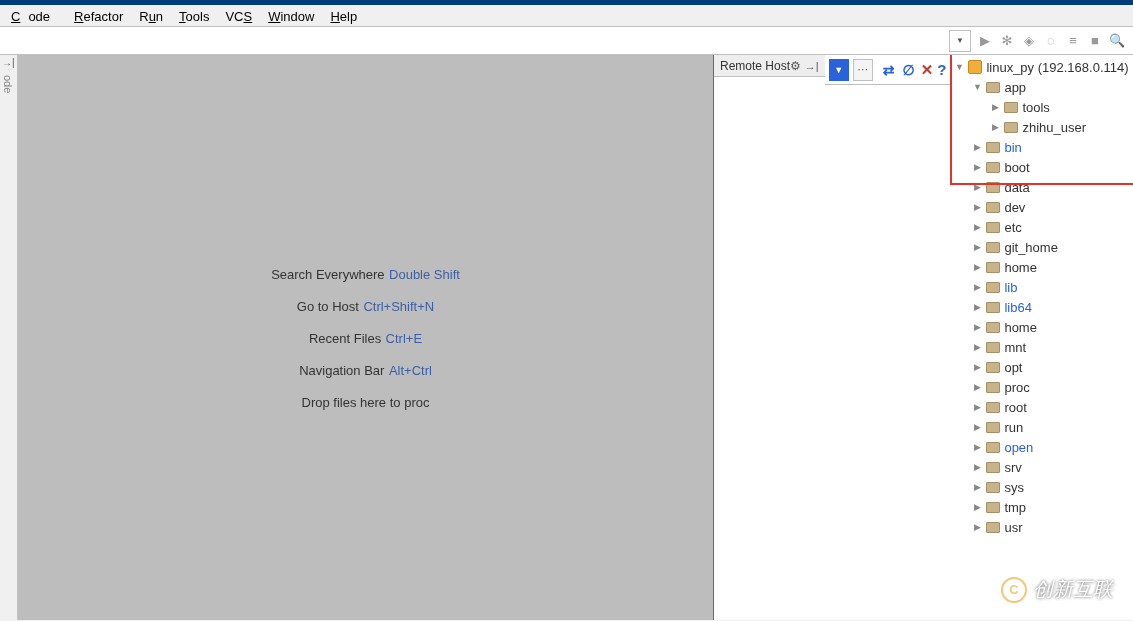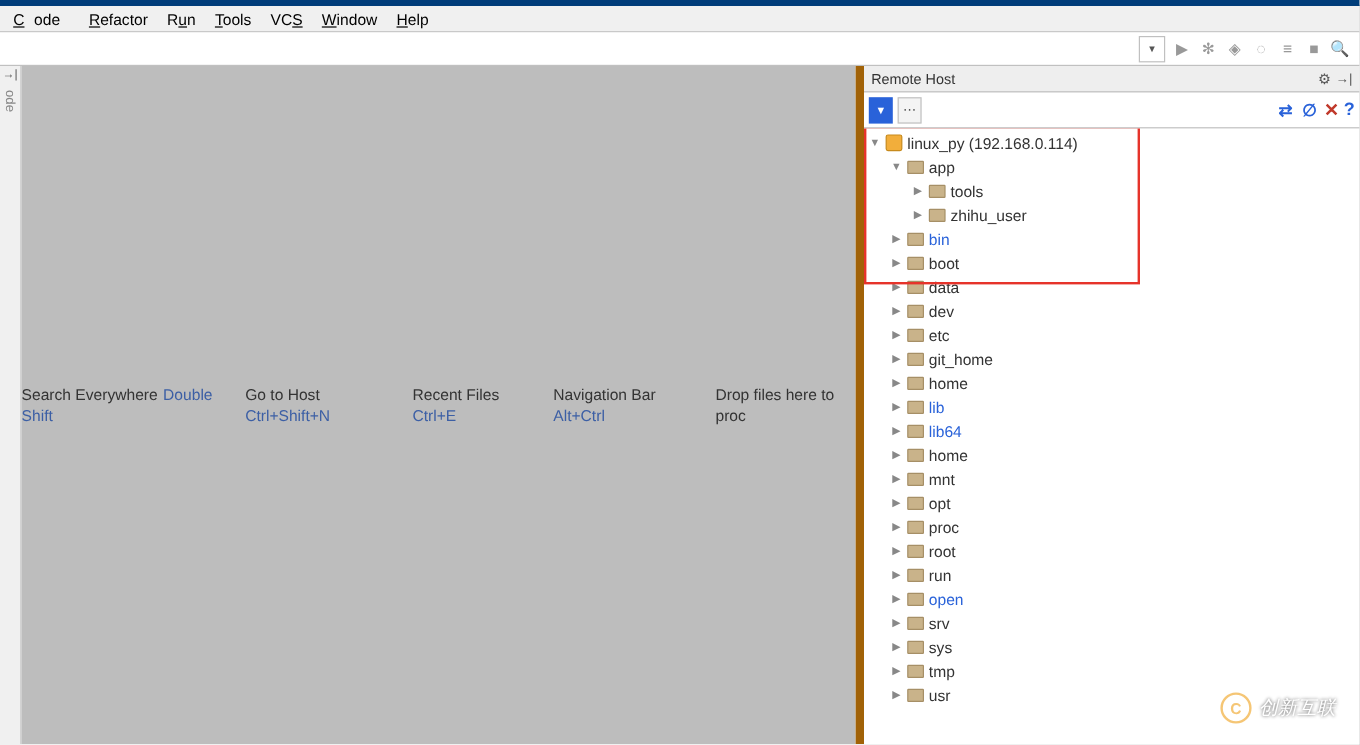--- a/index.html
+++ b/index.html
@@ -8,24 +8,24 @@
   .menubar{height:22px;background:#f0f0f0;border-bottom:1px solid #c0c0c0;display:flex;align-items:flex-end;padding:0 3px}
   .menubar span{padding:2px 8px;cursor:default}
   .menubar span u{text-decoration:underline}
   .toolbar{height:28px;background:#fff;border-bottom:1px solid #c0c0c0;display:flex;justify-content:flex-end;align-items:center;padding:0 8px;gap:6px}
   .tool-icon{width:16px;height:16px;display:inline-flex;align-items:center;justify-content:center;color:#999;cursor:pointer}
   .tool-dropdown{width:22px;height:22px;border:1px solid #c0c0c0;background:#fff;display:flex;align-items:center;justify-content:center;font-size:8px;color:#555}
   .main{display:flex;height:565px}
   .left-gutter{width:18px;background:#f0f0f0;border-right:1px solid #c0c0c0;position:relative}
   .left-arrow{position:absolute;top:2px;left:2px;font-size:10px;color:#555}
   .vtext{writing-mode:vertical-lr;font-size:11px;color:#888;padding-top:20px;padding-left:2px}
-  .editor{flex:1;background:#bdbdbd;display:flex;flex-direction:row;align-items:center;justify-content:center;gap:14px}
+  .editor{flex:1;background:#bdbdbd;display:flex;flex-direction:column;align-items:center;justify-content:center;gap:14px}
   .editor-line{font-size:16px;color:#333}
   .editor-line .kbd{color:#3c5fa5}
-  .remote{width:420px;background:#fff;border-left:7px solid #a16207;display:flex;flex-direction:column}
+  .remote{width:420px;background:#fff;border-left:1px solid #a16207;display:flex;flex-direction:row}
   .remote-header{height:22px;background:#eeeeee;border-bottom:1px solid #c0c0c0;display:flex;align-items:center;justify-content:space-between;padding:0 6px}
   .remote-title{font-size:12px;color:#333}
   .remote-header-icons{display:flex;gap:4px;align-items:center}
   .remote-toolbar{height:30px;border-bottom:1px solid #c0c0c0;display:flex;align-items:center;padding:0 4px;gap:4px}
   .host-select{flex:0 0 240px;height:22px;border:1px solid #c0c0c0;background:#fff;display:flex;align-items:center;gap:4px;padding:0 4px;font-weight:bold}
   .host-icon{width:14px;height:14px;background:#f2ae3b;border:1px solid #c78a1c;border-radius:2px}
   .blue-btn{width:20px;height:22px;background:#2962d9;color:#fff;display:flex;align-items:center;justify-content:center;font-size:9px}
   .dots-btn{width:20px;height:22px;border:1px solid #c0c0c0;background:#f4f4f4;display:flex;align-items:center;justify-content:center;font-size:11px;color:#555}
   .rt-icon{width:16px;height:16px;display:flex;align-items:center;justify-content:center;color:#2962d9;font-weight:bold;font-size:14px}
   .rt-close{color:#c0392b;font-size:15px;font-weight:bold}
@@ -35,21 +35,21 @@
   .tree-row .arrow{width:10px;font-size:9px;color:#888;text-align:center}
   .tree-row .folder{width:14px;height:11px;background:#c9b38a;border:1px solid #a68f66;border-radius:1px;position:relative}
   .tree-row .fld-l2{margin-left:18px}
   .tree-row .fld-l3{margin-left:36px}
   .tree-row .fld-l4{margin-left:54px}
   .tree-row.selected{background:#2962d9;color:#fff}
   .tree-row.link{color:#2962d9}
   .redbox{position:absolute;border:2px solid #e6332a;pointer-events:none}
   .watermark{position:absolute;right:20px;bottom:18px;display:flex;align-items:center;gap:6px;opacity:0.7}
   .wm-icon{width:26px;height:26px;border-radius:50%;background:#fff;border:2px solid #f2ae3b;display:flex;align-items:center;justify-content:center;color:#f2ae3b;font-weight:bold}
-  .wm-text{font-size:16px;color:#fff;font-style:italic;text-shadow:0 0 3px #000}
+  .wm-text{font-size:20px;color:#fff;font-style:italic;text-shadow:0 0 3px #000}
 </style>
 </head>
 <body>
 
 <div class="titlebar"></div>
 
 <div class="menubar">
   <span><u>C</u><span>ode</span></span>
   <span><u>R</u>efactor</span>
   <span>R<u>u</u>n</span>

